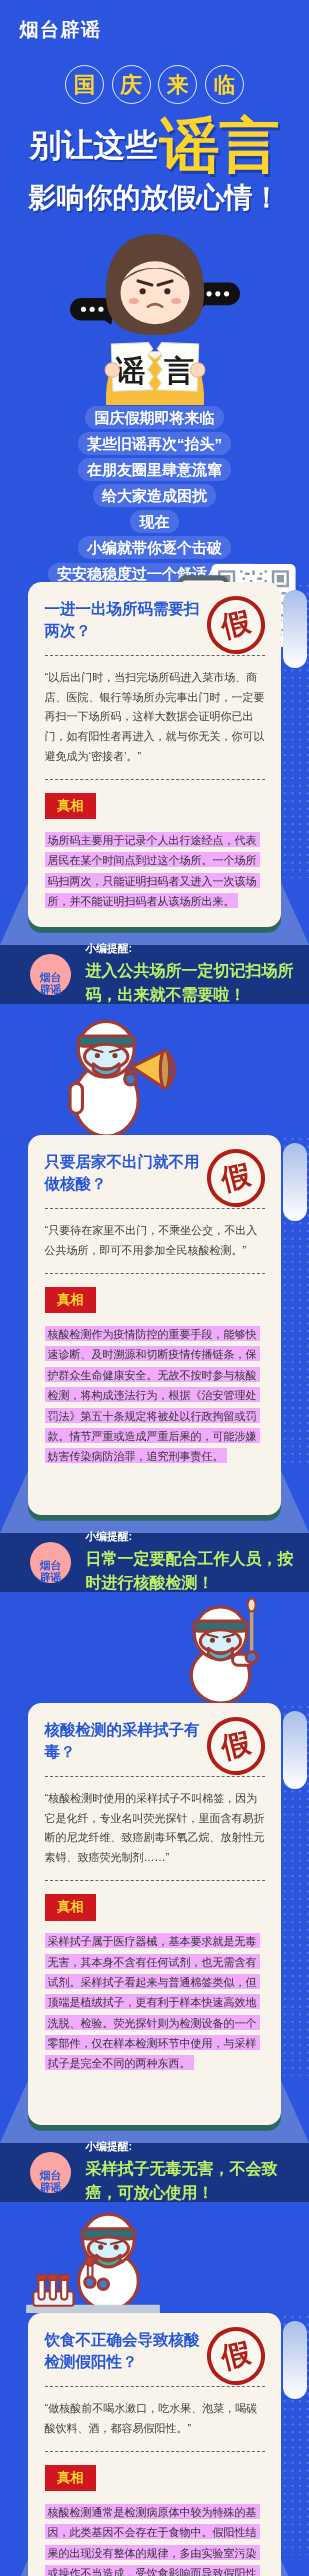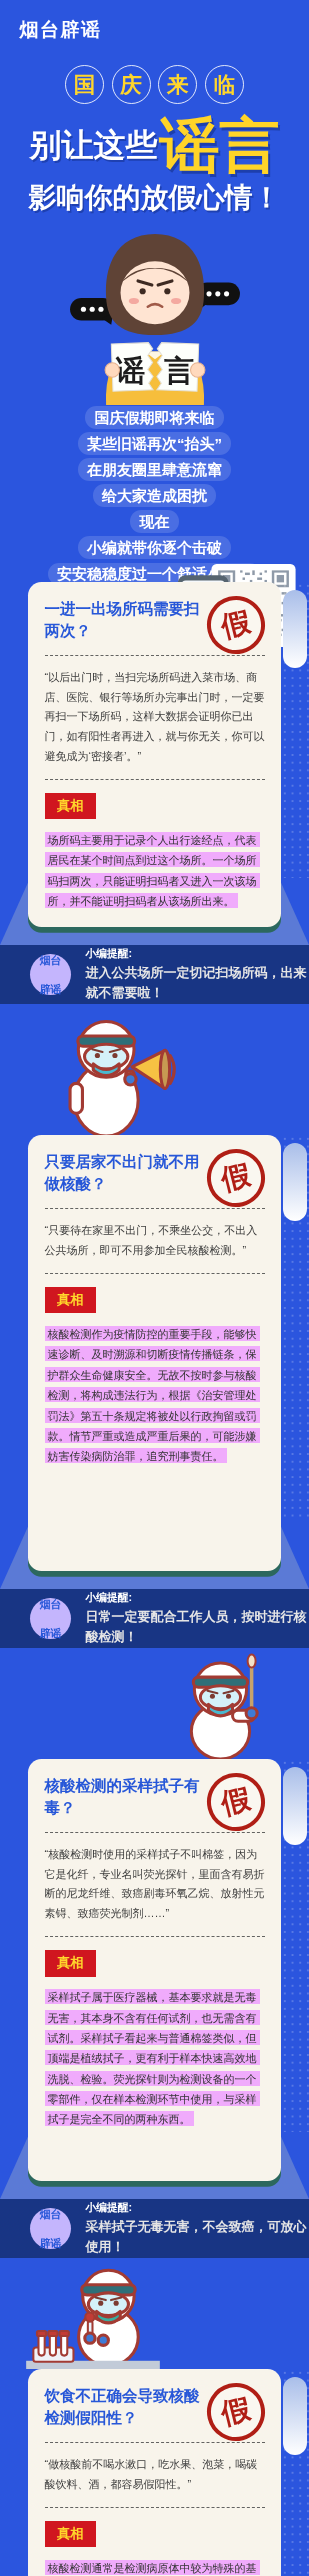--- a/index.html
+++ b/index.html
@@ -42,24 +42,24 @@
     color:#B01E15;display:flex;align-items:center;justify-content:center;font-size:29px;font-weight:900;
     transform:rotate(-14deg);background:rgba(255,255,255,.25);}
   .dash{border:none;border-top:1.5px dashed #4A4A4A;margin:12.4px 0;opacity:.85;}
   .quote{margin:0;font-size:11px;color:#3C3C3C;line-height:1.78;}
   .truthBadge{display:inline-block;background:#D0161F;color:#FFD62B;font-size:13.4px;font-weight:900;
     padding:4.1px 12.4px;margin:1px 0 10.3px;}
   .truth{margin:0;font-size:11px;color:#333;line-height:1.85;}
   .truth .hl{background:#f0abfc;padding:1.5px 3.1px;box-decoration-break:clone;-webkit-box-decoration-break:clone;}
   
   .reminder{height:59px;background:#183584;display:flex;align-items:center;padding:0 0 0 30px;gap:14.4px;position:relative;}
-  .rLogo{flex:none;width:41px;height:41px;background:#c4b5fd;border-radius:50%;display:flex;flex-direction:column;
-    align-items:center;justify-content:space-between;color:#2757D8;font-weight:900;font-size:10.8px;line-height:1.12;}
+  .rLogo{flex:none;width:41px;height:41px;background:#fca5a5;border-radius:50%;display:flex;flex-direction:column;
+    align-items:center;justify-content:flex-end;color:#2757D8;font-weight:900;font-size:10.8px;line-height:1.12;}
   .rLabel{color:#fff;font-size:10.8px;font-weight:700;margin-bottom:2.6px;}
-  .rText{color:#e5e5e5;font-size:13px;font-weight:800;line-height:1.5;max-width:222px;}
+  .rText{color:#bef264;font-size:16px;font-weight:800;line-height:1.5;max-width:222px;}
   
   .mascotRow{position:relative;}
   .mascotRow svg{position:absolute;bottom:0;}
   .hidden{position:absolute;width:0;height:0;overflow:hidden;}
 </style>
 </head>
 <body>
 
 <svg class="hidden" aria-hidden="true">
   <symbol id="qrsym" viewBox="0 0 29 29">
@@ -283,21 +283,21 @@
         <path d="M75 112 Q100 134 125 112 L125 124 Q100 146 75 124 Z" fill="#49B8CF"></path>
         <rect x="138" y="126" width="16" height="24" rx="6" fill="#E8C27E"></rect>
         <polygon points="150,118 214,86 214,160" fill="#F6C243"></polygon>
         <ellipse cx="214" cy="123" rx="9" ry="37" fill="#C79A52"></ellipse>
         <circle cx="147" cy="142" r="11" fill="#3E7BD6"></circle>
         <path d="M224 96 Q240 123 224 150" fill="none"></path>
       </g>
     </svg>
   </div>
 
-  <div class="cardSec" style="height:454px">
+  <div class="cardSec" style="height:398px">
     <div class="dotStrip"></div>
     <div class="tab"></div>
     <div class="card">
       <h2 class="cardTitle">只要居家不出门就不用做核酸？</h2>
       <div class="stamp">假</div>
       <hr class="dash">
       <p class="quote">“只要待在家里不出门，不乘坐公交，不出入公共场所，即可不用参加全民核酸检测。”</p>
       <hr class="dash">
       <div class="truthBadge">真相</div>
       <p class="truth"><span class="hl">核酸检测作为疫情防控的重要手段，能够快速诊断、及时溯源和切断疫情传播链条，保护群众生命健康安全。无故不按时参与核酸检测，将构成违法行为，根据《治安管理处罚法》第五十条规定将被处以行政拘留或罚款。情节严重或造成严重后果的，可能涉嫌妨害传染病防治罪，追究刑事责任。</span></p>

